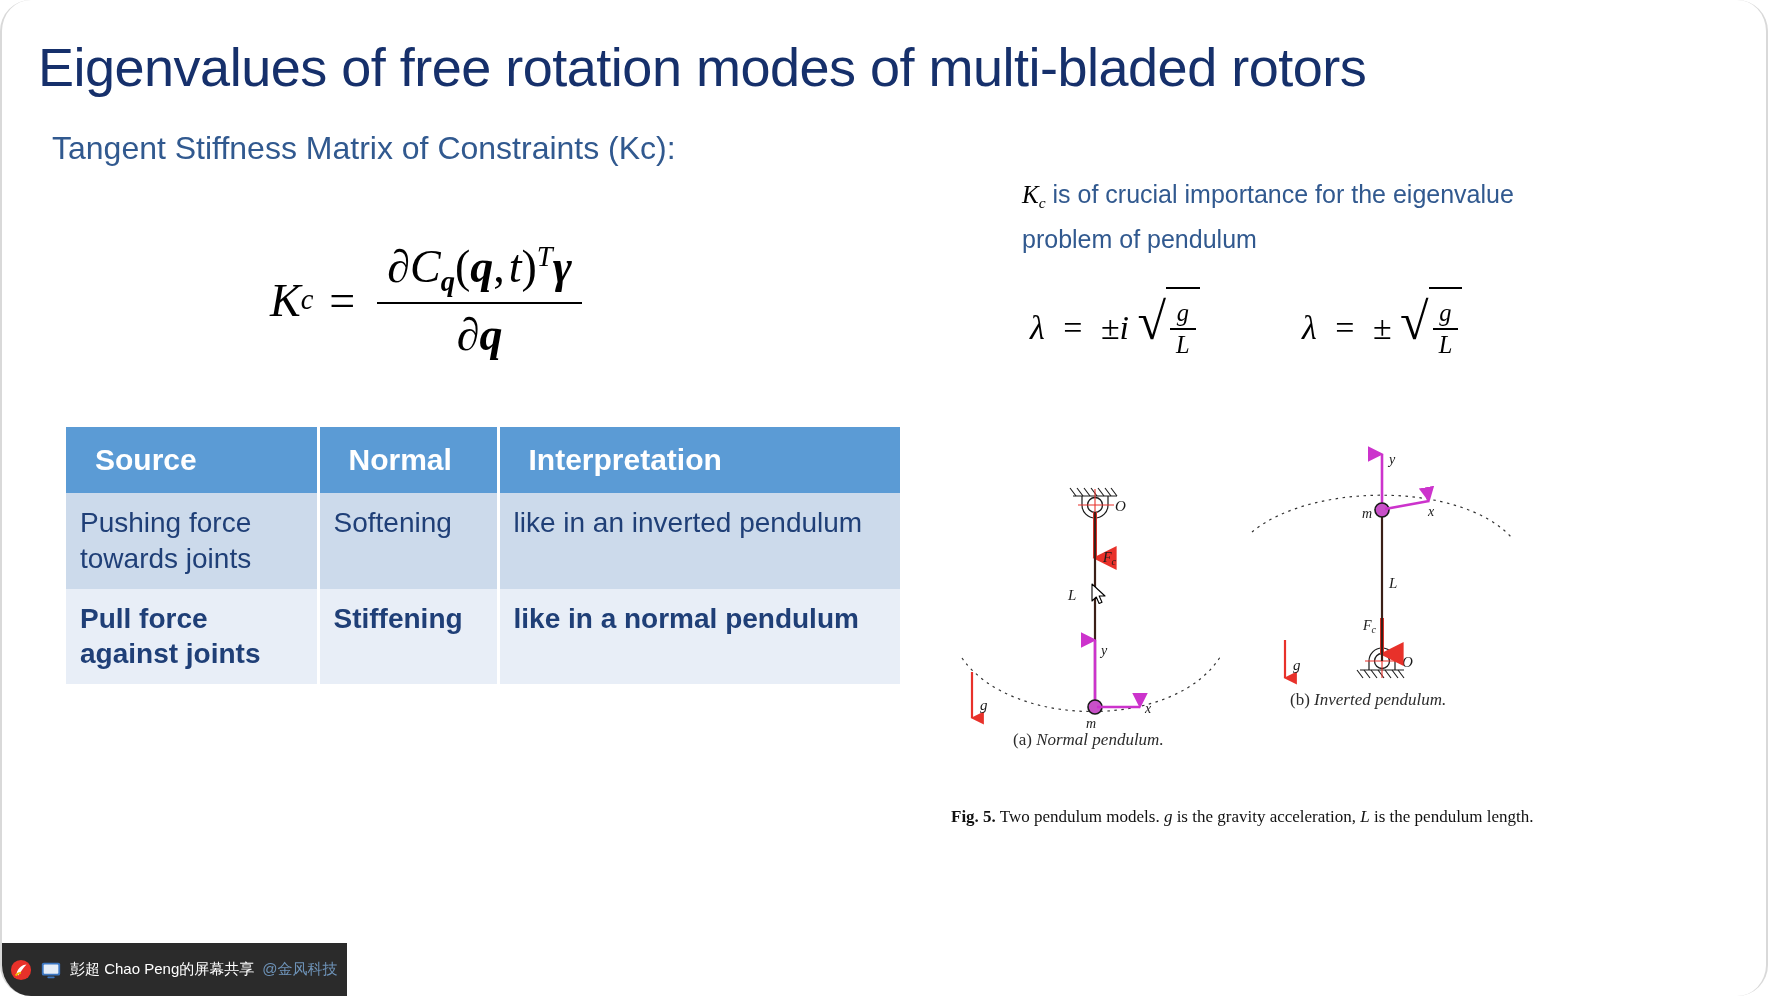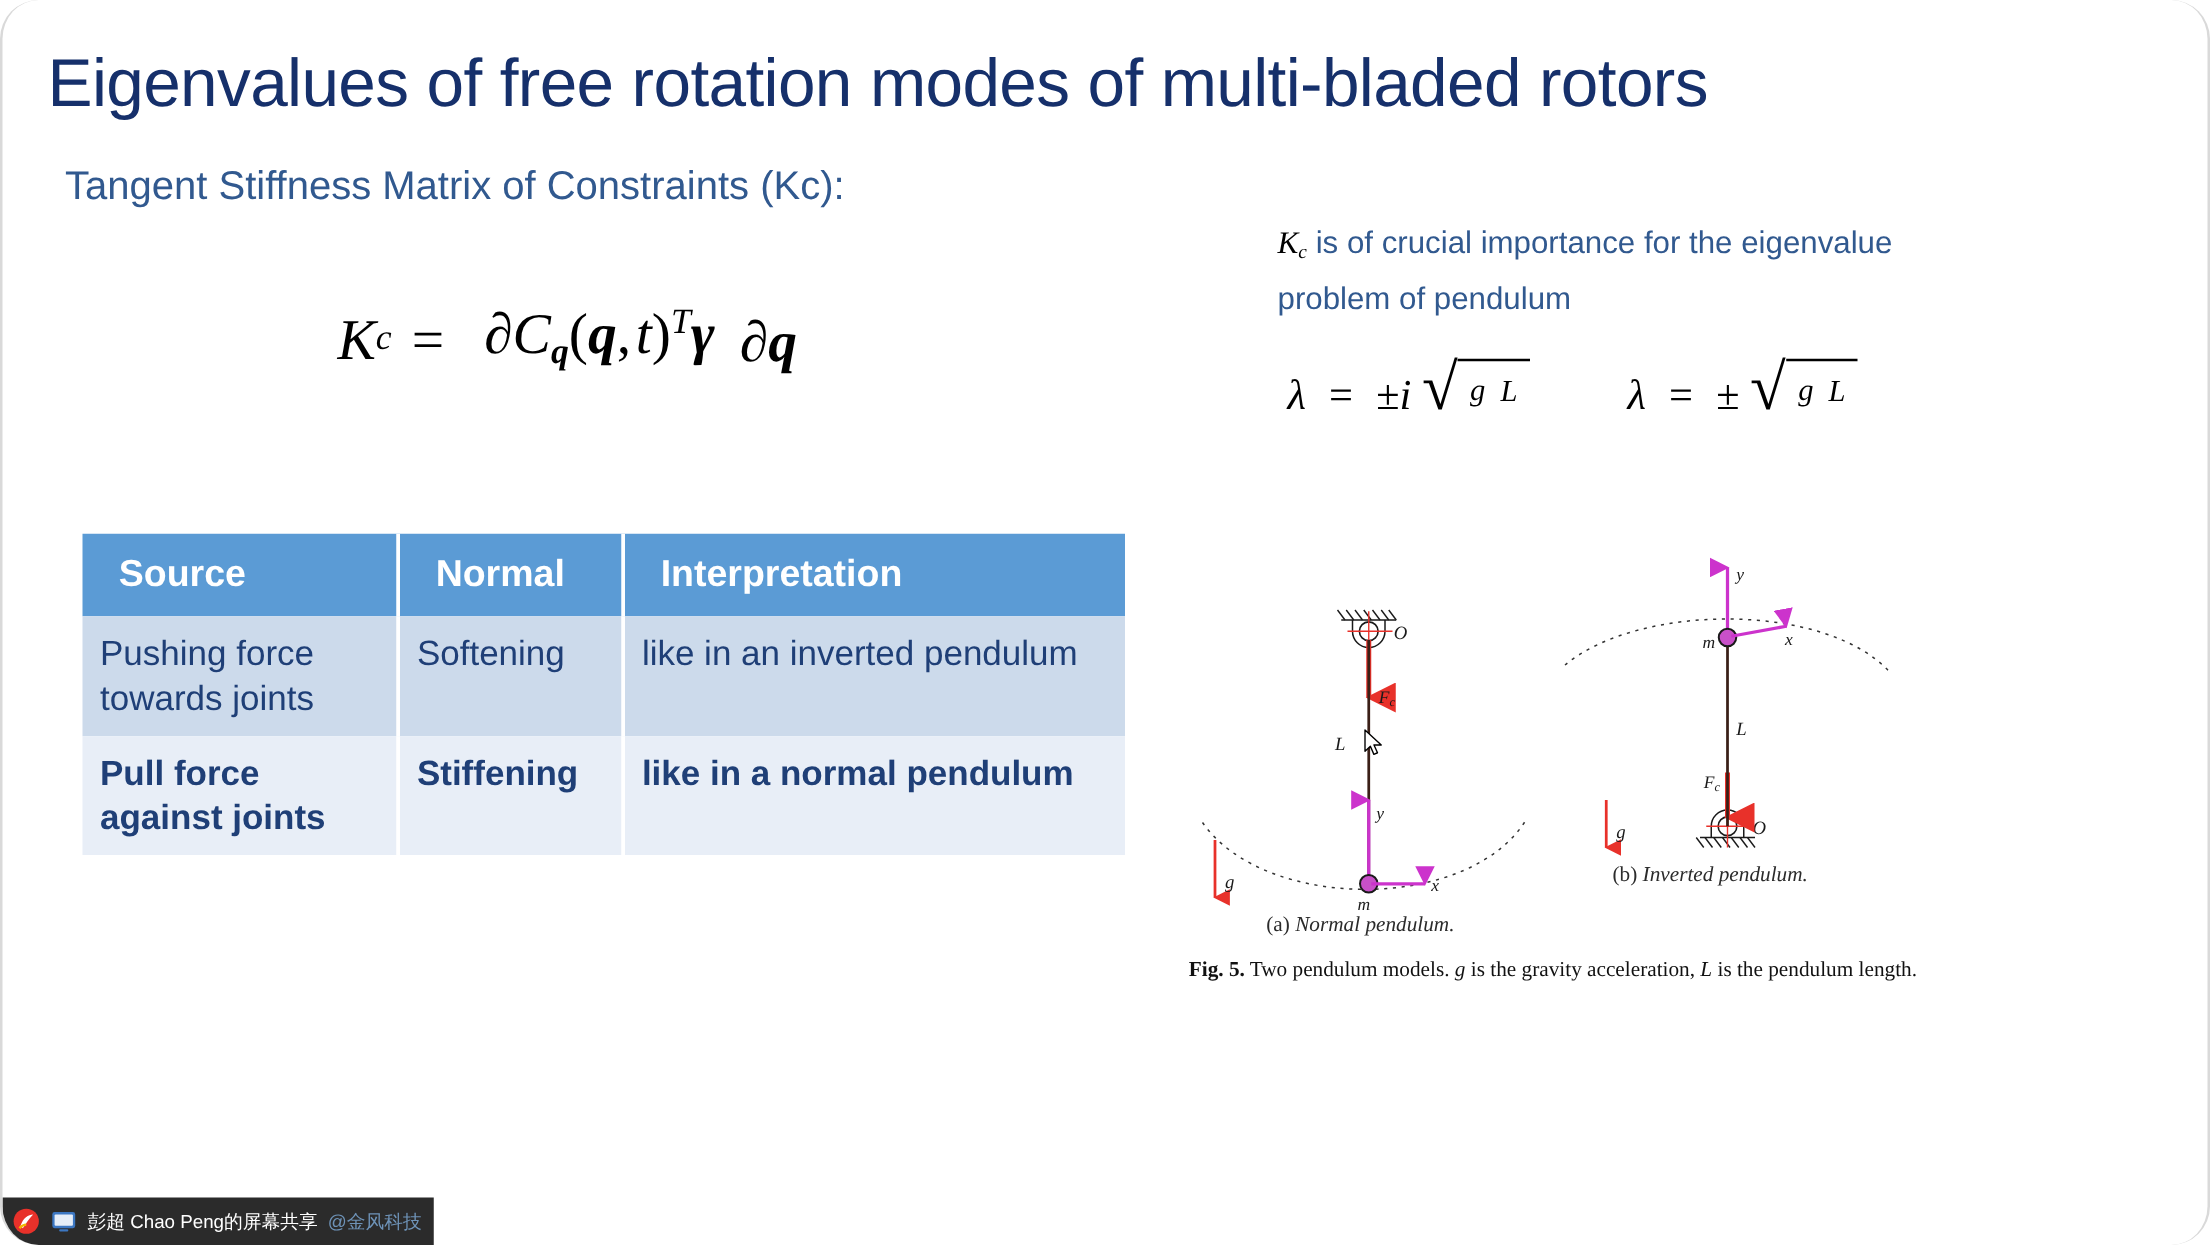--- a/index.html
+++ b/index.html
@@ -42,21 +42,21 @@
   .mathserif{font-family:"Liberation Serif",serif;color:#000;}
   .formula-main{
     position:absolute;left:268px;top:240px;
     display:flex;align-items:center;
     font-size:46px;
   }
   .mi{font-style:italic;}
   .mb{font-weight:bold;font-style:italic;}
   .sub{font-size:0.62em;vertical-align:-0.30em;font-style:italic;}
   .sup{font-size:0.62em;vertical-align:0.55em;font-style:italic;}
-  .frac{display:inline-flex;align-items:center;margin:0 6px;}
+  .frac{display:inline-flex;flex-direction:column;align-items:center;margin:0 6px;}
   .frac .num{padding:0 10px 4px 10px;white-space:nowrap;}
   .frac .den{padding:4px 10px 0 10px;white-space:nowrap;}
   .frac .bar{width:100%;height:2px;background:#000;}
 
   
   .sqrt{display:inline-flex;align-items:stretch;}
   .sqrt .radical{
     font-size:1.0em;line-height:1;display:flex;align-items:center;
   }
   .sqrt .under{
@@ -110,30 +110,30 @@
     font-family:"Liberation Serif",serif;font-size:17px;color:#2b2b2b;
     white-space:nowrap;
   }
   .figcap-b{
     position:absolute;left:1288px;top:690px;
     font-family:"Liberation Serif",serif;font-size:17px;color:#2b2b2b;
     white-space:nowrap;
   }
   .figcap-a em,.figcap-b em{font-style:italic;}
   .figmain{
-    position:absolute;left:949px;top:766px;
+    position:absolute;left:949px;top:807px;
     font-family:"Liberation Serif",serif;font-size:17px;color:#111;
     white-space:nowrap;
   }
   .figmain b{font-weight:bold;}
   .figmain i{font-style:italic;}
 
   
   .taskbar{
-    position:absolute;left:0;bottom:0;width:345px;height:38px;
+    position:absolute;left:0;bottom:0;width:345px;height:53px;
     background:#2b2b2b;display:flex;align-items:center;gap:8px;
     padding:0 8px;box-sizing:border-box;
   }
   .tb-icon{width:22px;height:22px;flex:0 0 auto;display:block;}
   .tb-text{
     color:#ffffff;font-size:15px;white-space:nowrap;
     font-family:"Liberation Sans",sans-serif;
   }
   .tb-text2{
     color:#6e93b8;font-size:15px;white-space:nowrap;

